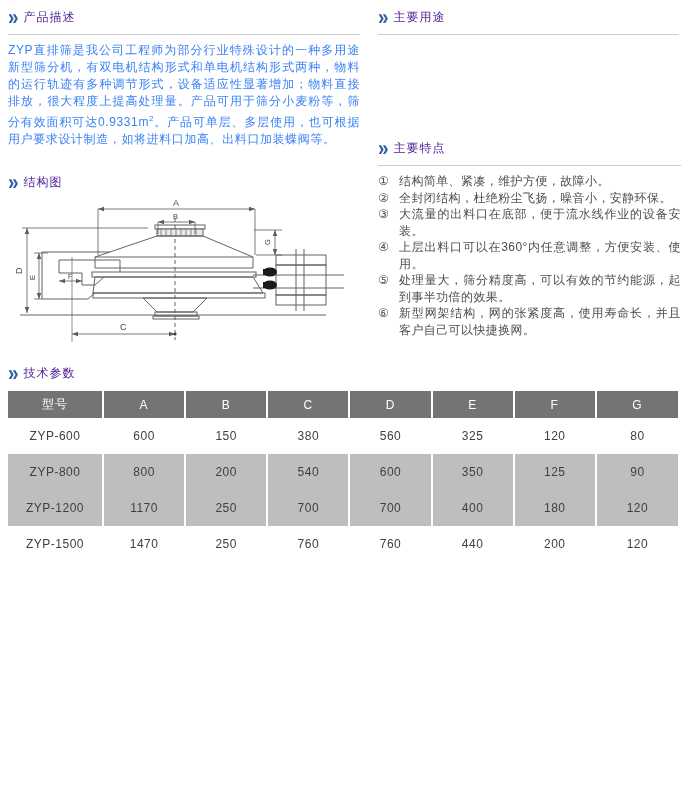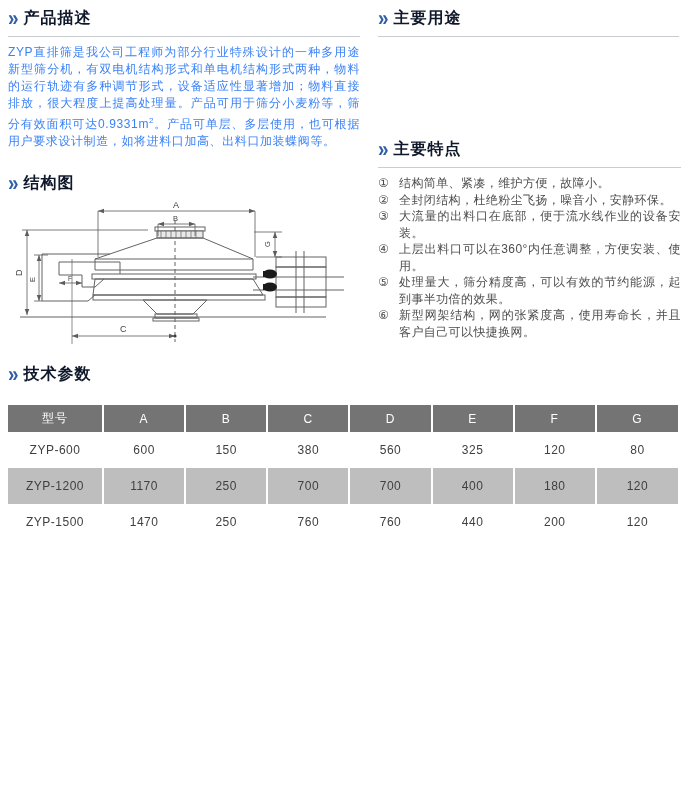--- a/index.html
+++ b/index.html
@@ -4,21 +4,21 @@
 <style>
   * { margin:0; padding:0; box-sizing:border-box; }
   html,body { width:686px; background:#ffffff; }
   body { font-family:"Liberation Sans","DejaVu Sans",sans-serif; color:#4d4d4d; }
   .page { position:relative; width:686px; height:800px; overflow:hidden; background:#fff; }
 
   
   .sec-head { display:flex; align-items:center; gap:7px; }
   .sec-head .chev { color:#2f5fa8; font-size:19px; font-weight:bold; line-height:1;
                     letter-spacing:-2px; transform:scaleY(1.15); }
-  .sec-head .ttl { color:#0f172a; font-size:16px; font-weight:bold; letter-spacing:1px; }
+  .sec-head .ttl { color:#4c1d95; font-size:12px; font-weight:normal; letter-spacing:1px; }
   .underlined { border-bottom:1px solid #c9cdd2; padding-bottom:7px; margin-bottom:7px; }
 
   
   .para { font-size:12px; line-height:17px; text-align:justify; letter-spacing:0.6px; color:#3b82f6; }
   .para sup { font-size:8px; }
 
   
   .blk-desc      { position:absolute; left:8px;   top:8px;   width:352px; }
   .blk-uses      { position:absolute; left:378px; top:8px;   width:301px; }
   .blk-features  { position:absolute; left:378px; top:139px; width:303px; }
@@ -28,21 +28,21 @@
   
   .feat-list { list-style:none; margin-top:4px; }
   .feat-list li { display:flex; gap:5px; font-size:12px; line-height:16.5px; letter-spacing:0.4px; text-align:justify; }
   .feat-list li .fnum { flex:0 0 16px; }
 
   
   .diagram { margin-top:5px; }
   .diagram svg { display:block; }
 
   
-  table.specs { width:670px; border-collapse:collapse; table-layout:fixed; margin-top:20px; }
+  table.specs { width:670px; border-collapse:collapse; table-layout:fixed; margin-top:8px; }
   table.specs th, table.specs td { text-align:center; font-weight:normal; font-size:12px;
        border-left:2px solid #ffffff; }
   table.specs th:first-child, table.specs td:first-child { border-left:none; width:95px; }
   table.specs thead th { background:#747474; color:#ffffff; height:27px; letter-spacing:1px; }
   table.specs tbody td { height:36px; color:#404040; letter-spacing:0.5px; }
   table.specs tbody tr.alt td { background:#bebebe; }
 </style>
 </head>
 <body>
 
@@ -210,20 +210,30 @@
             <td>ZYP-600</td>
             <td>600</td>
             <td>150</td>
             <td>380</td>
             <td>560</td>
             <td>325</td>
             <td>120</td>
             <td>80</td>
           </tr>
           <tr class="alt">
+            <td>ZYP-800</td>
+            <td>800</td>
+            <td>200</td>
+            <td>540</td>
+            <td>600</td>
+            <td>350</td>
+            <td>125</td>
+            <td>90</td>
+          </tr>
+          <tr class="alt">
             <td>ZYP-1200</td>
             <td>1170</td>
             <td>250</td>
             <td>700</td>
             <td>700</td>
             <td>400</td>
             <td>180</td>
             <td>120</td>
           </tr>
           <tr>

